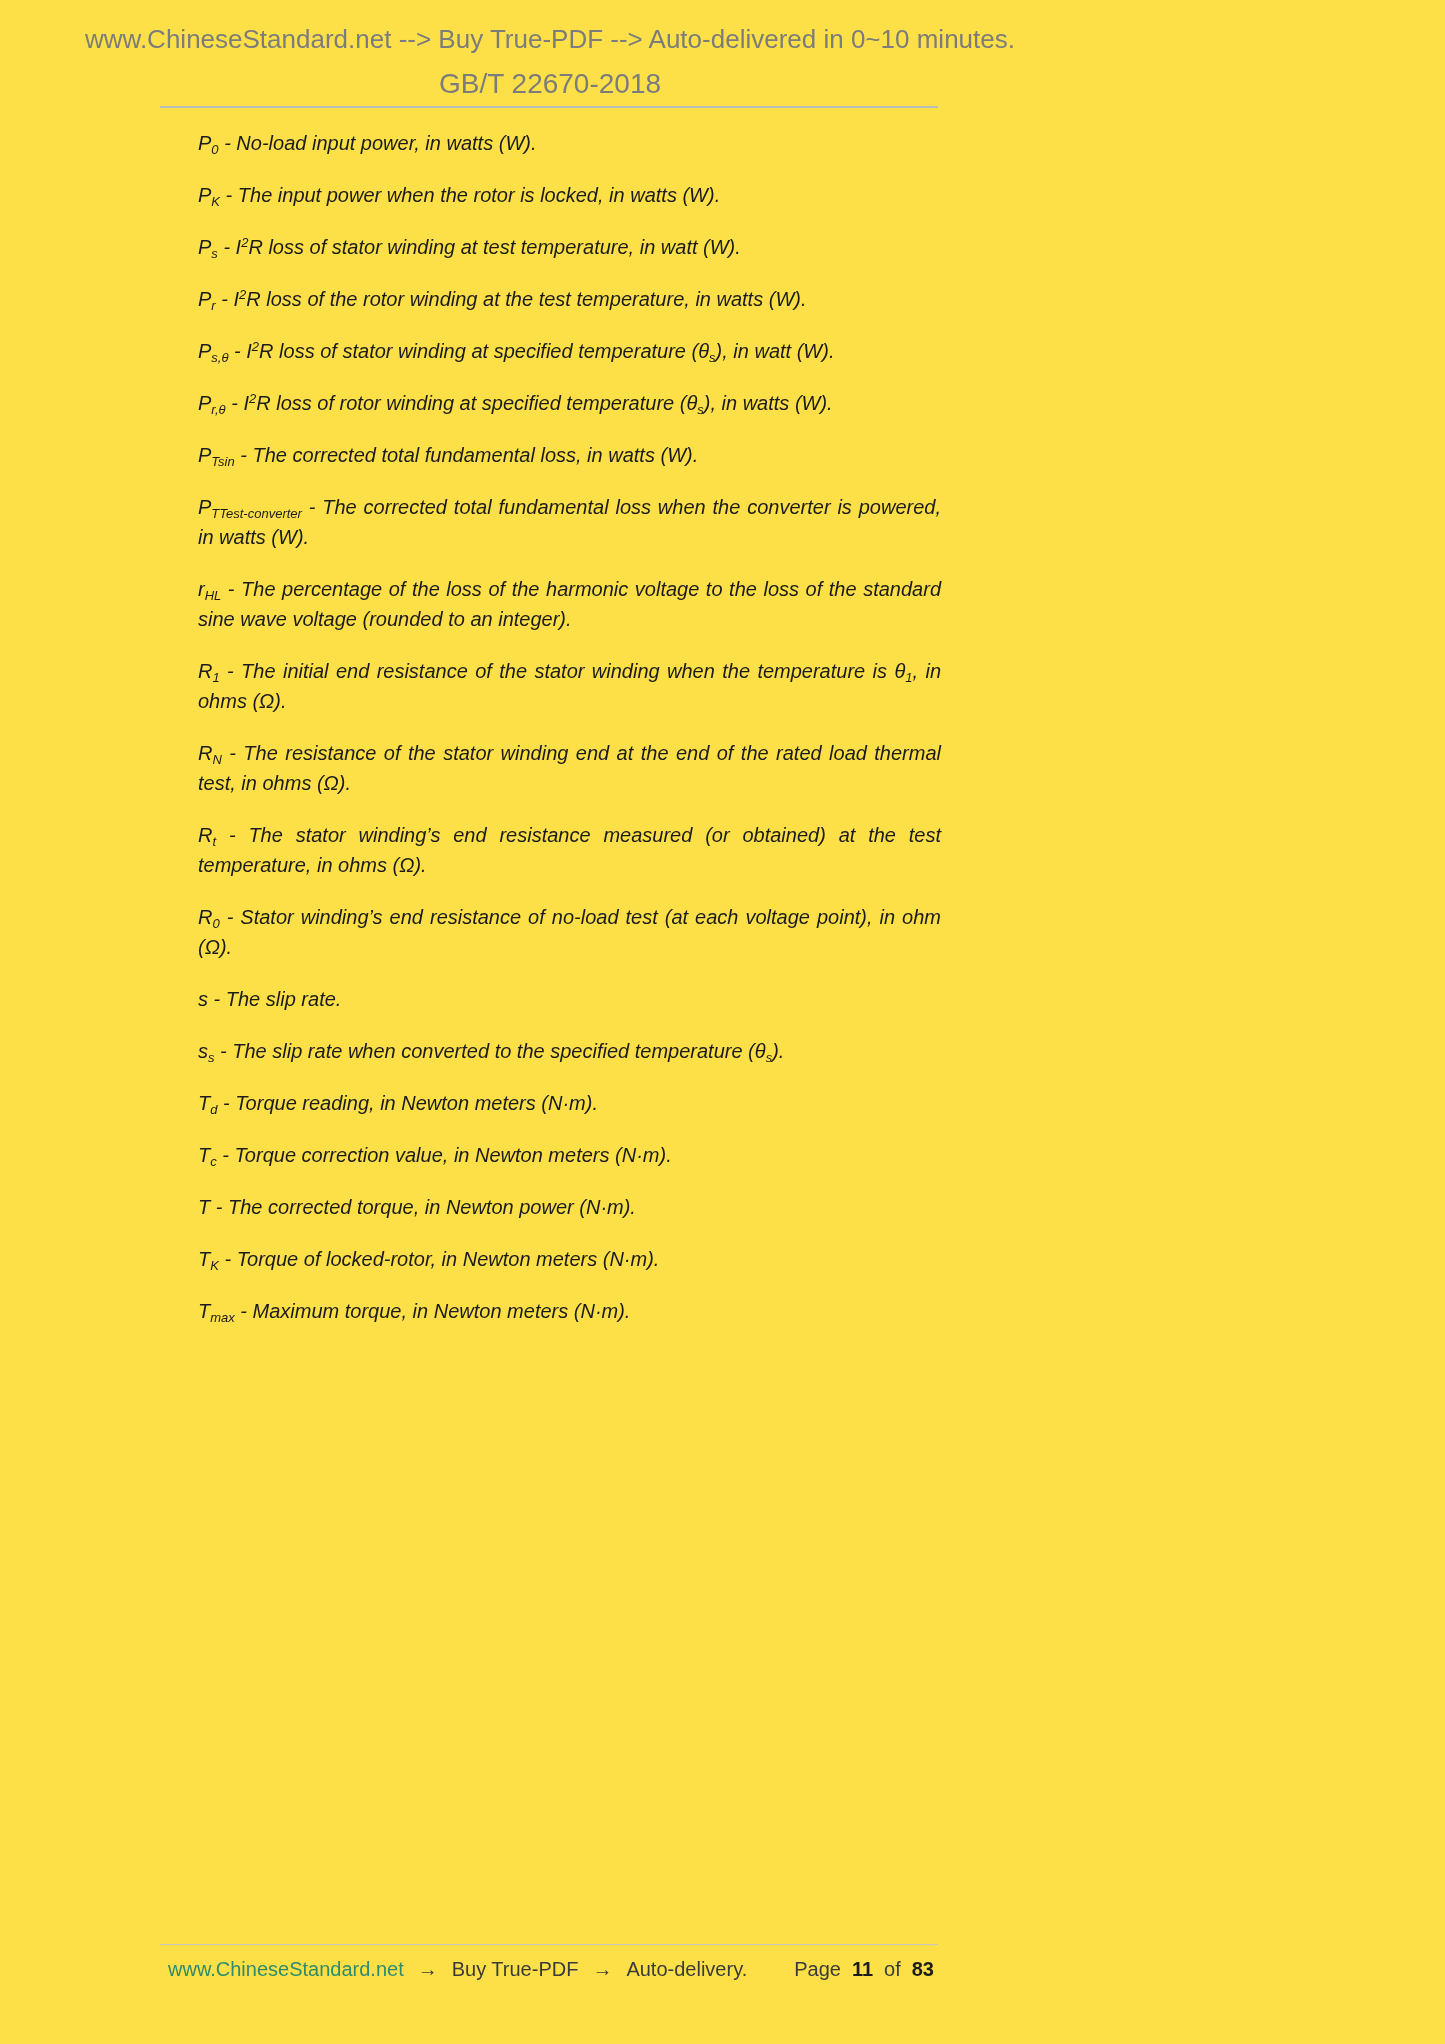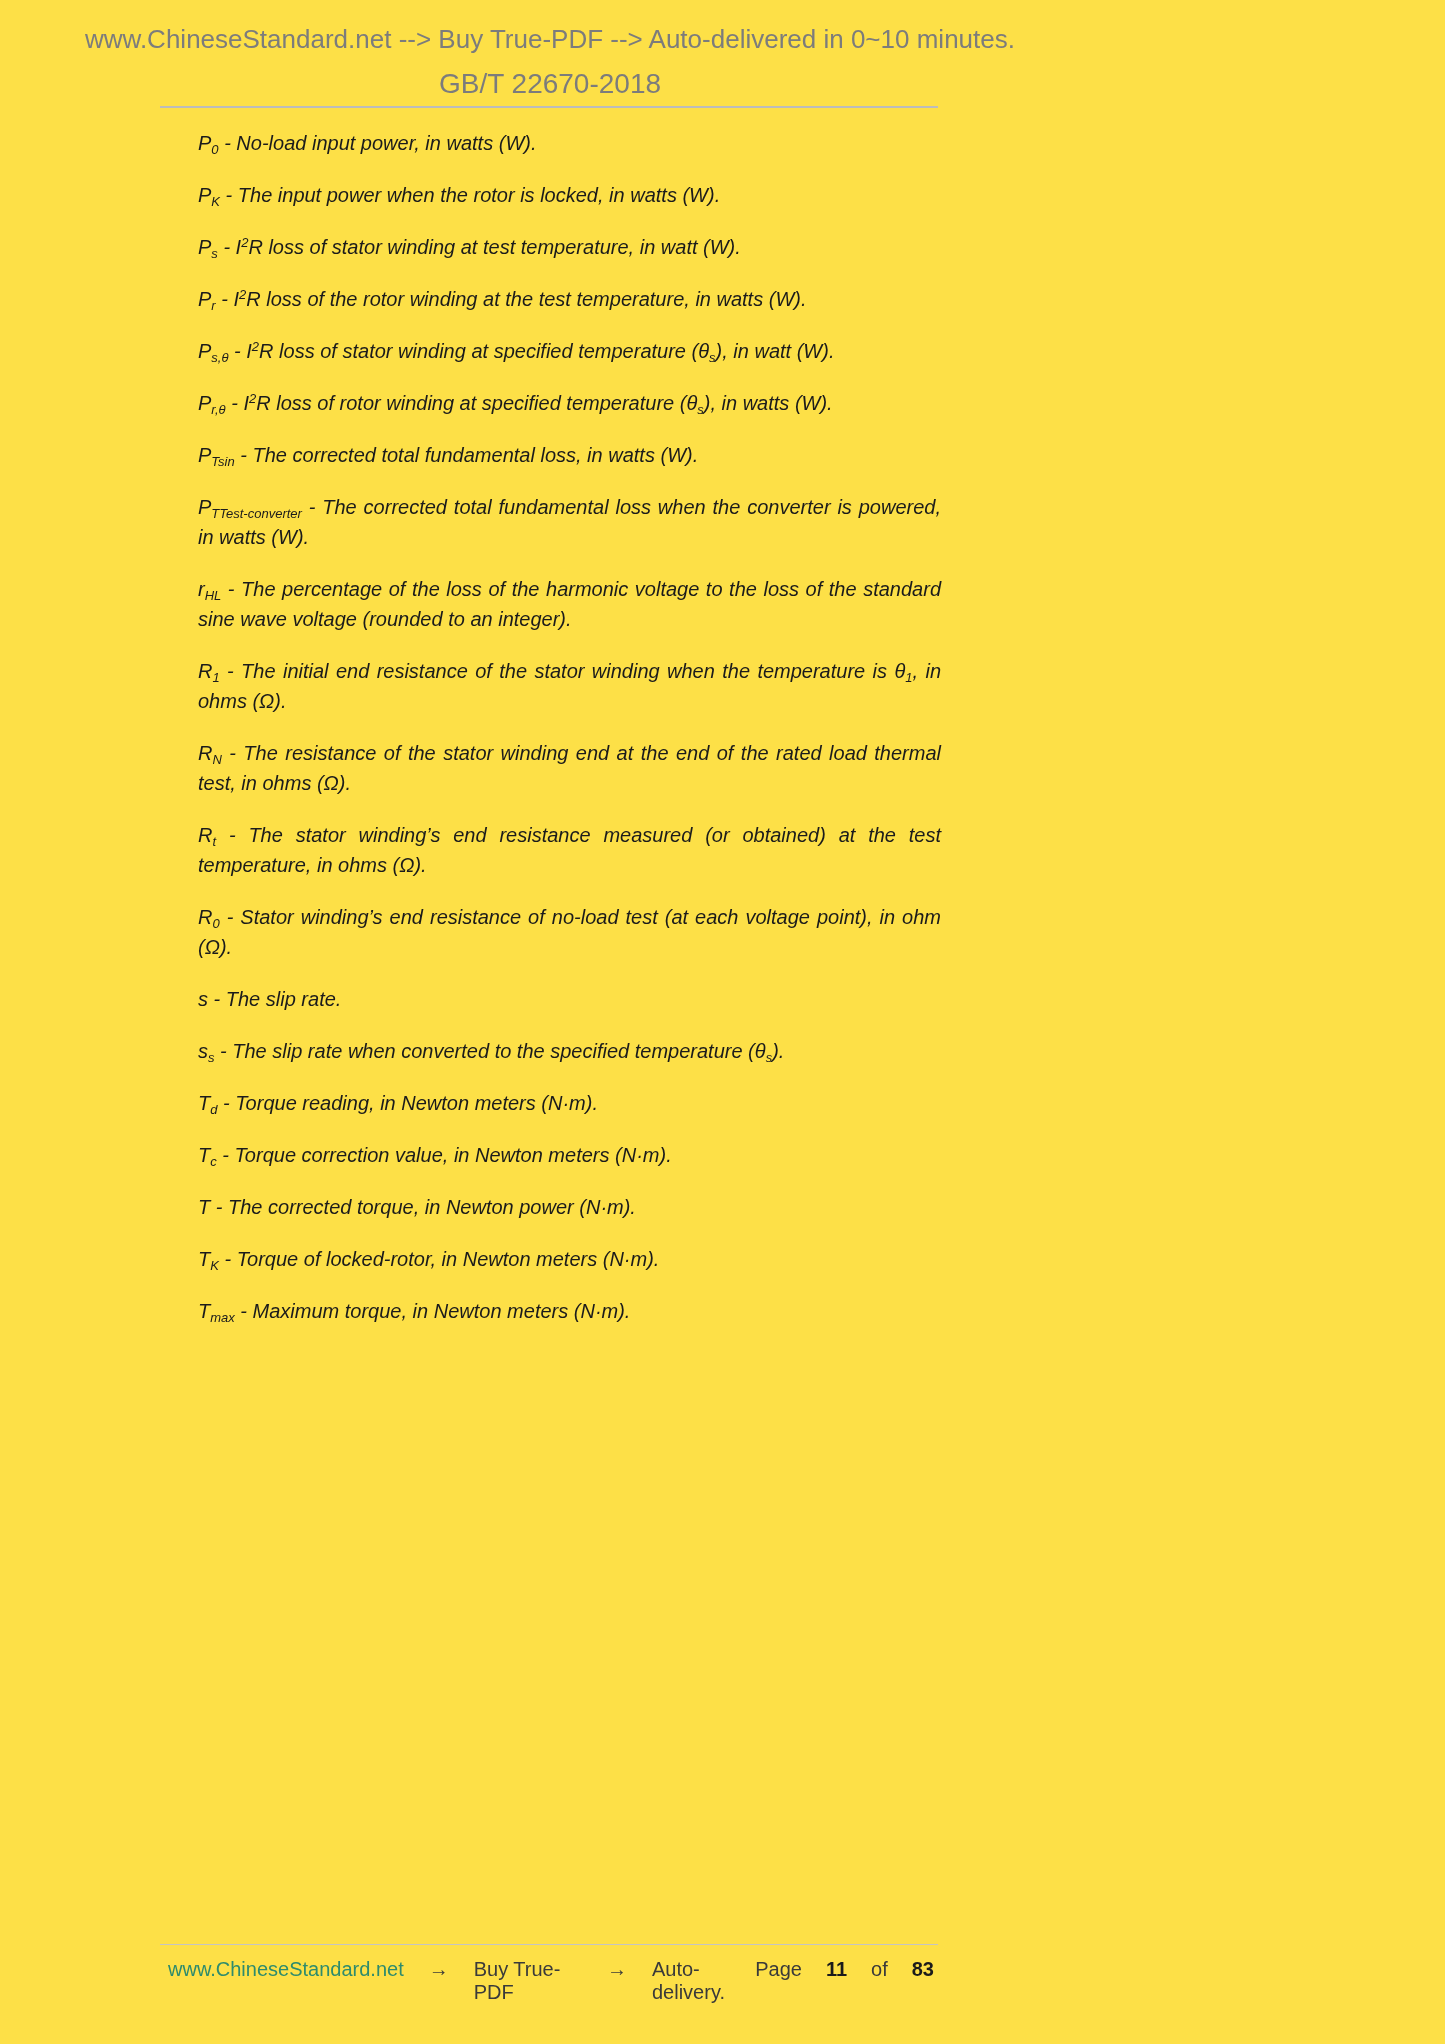--- a/index.html
+++ b/index.html
@@ -60,24 +60,24 @@
     position: absolute;
     left: 168px;
     top: 1958px;
     width: 766px;
     display: flex;
     justify-content: space-between;
     align-items: baseline;
     font-size: 20px;
     color: #3a3a3a;
   }
-  .footer-left { display: flex; gap: 25px; align-items: baseline; justify-content: flex-end; }
+  .footer-left { display: flex; gap: 14px; align-items: baseline; justify-content: flex-end; }
   .footer-site { color: #2e8b6d; cursor: pointer; }
   .arrow-glyph { color: #3a3a3a; }
-  .page-indicator { display: flex; gap: 24px; align-items: baseline; }
+  .page-indicator { display: flex; gap: 11px; align-items: baseline; }
   .page-indicator b { color: #1b1b1b; }
 </style>
 </head>
 <body>
 
 <div class="sheet">
 
   <div class="header-promo">www.ChineseStandard.net --&gt; Buy True-PDF --&gt; Auto-delivered in 0~10 minutes.</div>
 
   <div class="doc-number">GB/T 22670-2018</div>

